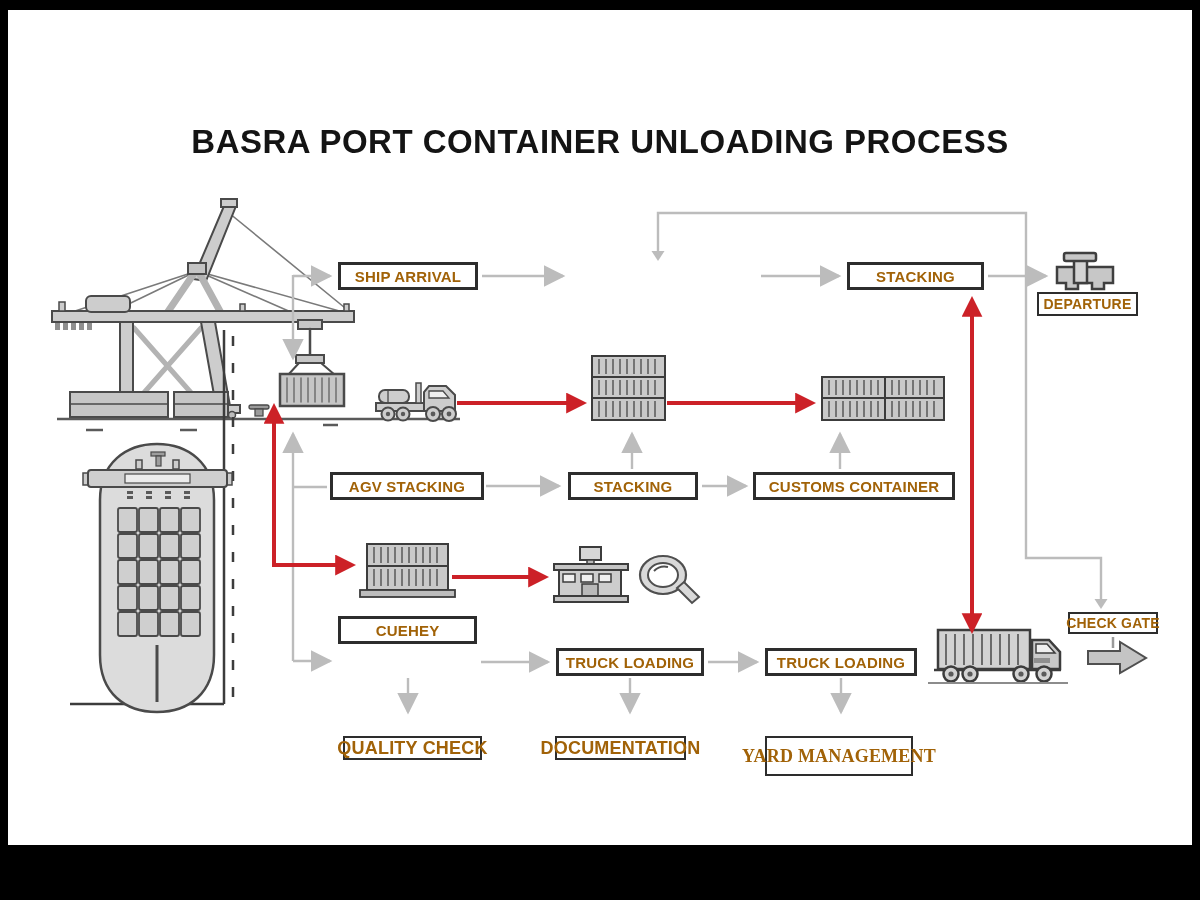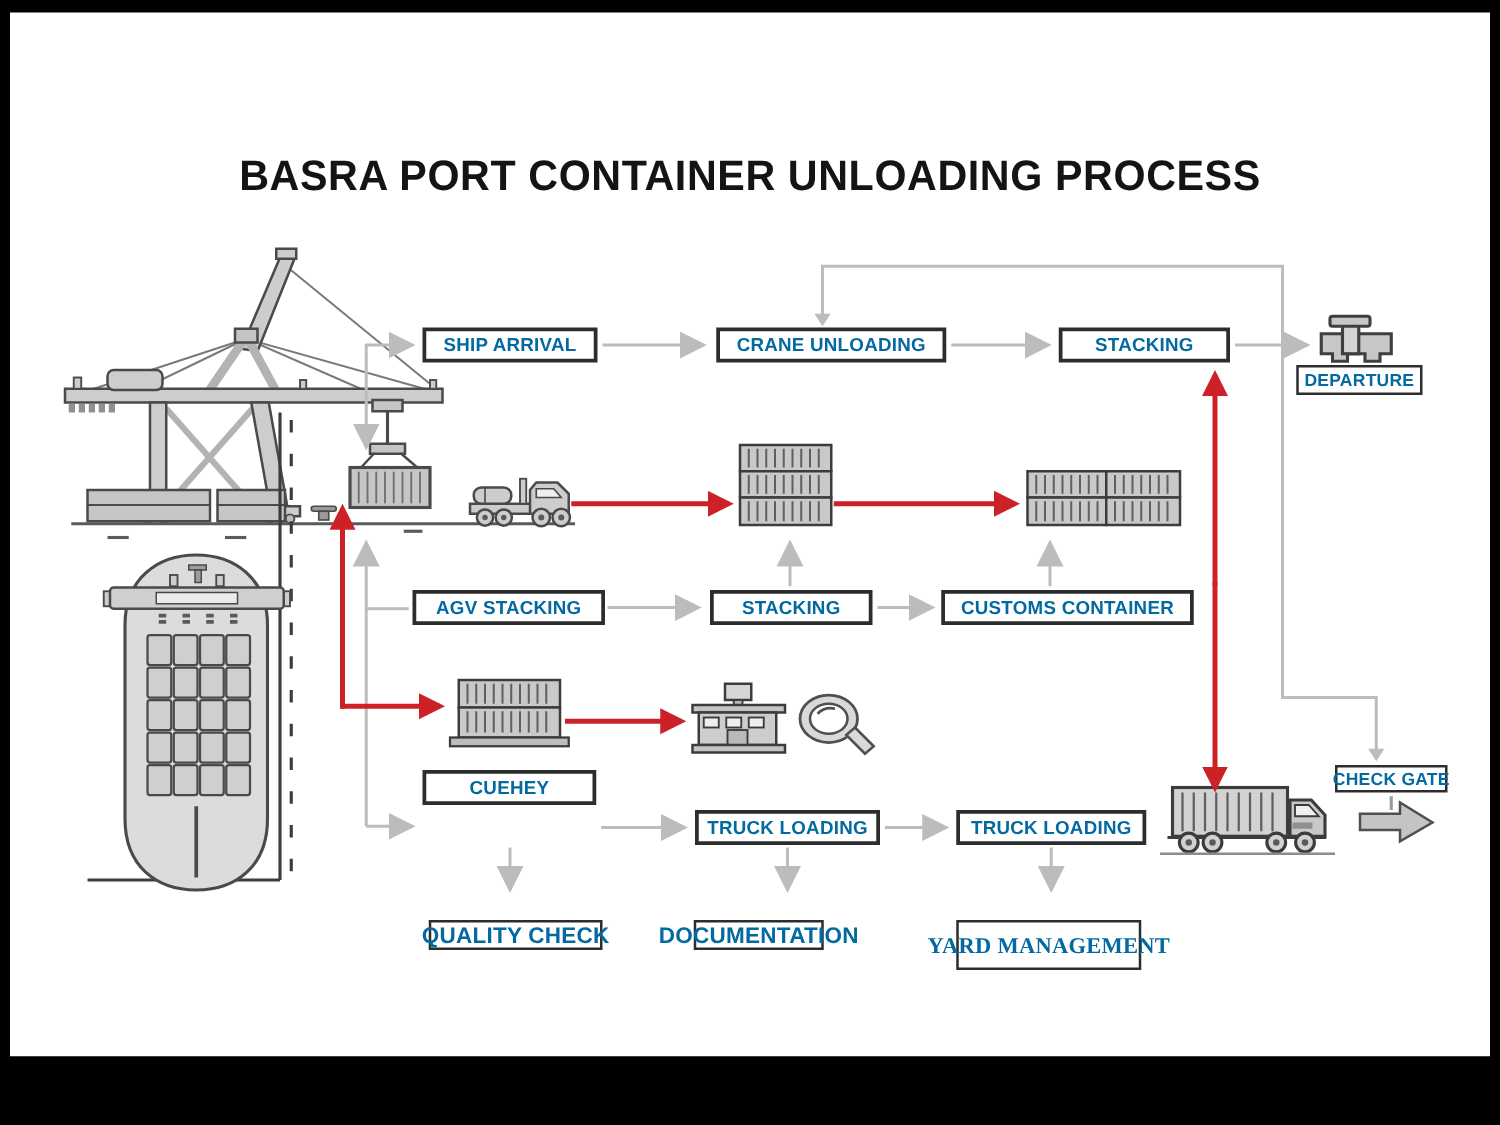--- a/index.html
+++ b/index.html
@@ -5,21 +5,21 @@
   html,body{margin:0;padding:0;background:#000;}
   .page{position:relative;width:1200px;height:900px;background:#000;overflow:hidden;
         font-family:"Liberation Sans",sans-serif;}
   .canvas{position:absolute;left:8px;top:10px;width:1184px;height:835px;background:#ffffff;}
   .title{position:absolute;left:0;top:122px;width:1200px;margin:0;text-align:center;
          font-size:34px;font-weight:800;color:#141414;letter-spacing:0.5px;
          transform:scaleX(0.97);}
   .scene{position:absolute;left:0;top:0;width:1200px;height:900px;}
   .node{position:absolute;display:flex;align-items:center;justify-content:center;
         background:#ffffff;border:3px solid #2d2d2d;box-sizing:border-box;
-        font-weight:700;color:#0369a1;font-size:15px;letter-spacing:0.2px;white-space:nowrap;}
+        font-weight:700;color:#a16207;font-size:15px;letter-spacing:0.2px;white-space:nowrap;}
   .node.sub{border-width:2px;font-size:18px;margin-top:12px;}
   .node.small{border-width:2.5px;font-size:14px;}
 </style>
 </head>
 <body>
 
 <div class="page">
   <div class="canvas"></div>
   <h1 class="title">BASRA PORT CONTAINER UNLOADING PROCESS</h1>
 
@@ -386,30 +386,29 @@
       <line x1="272" y1="565" x2="352" y2="565" marker-end="url(#ar)"></line>
       <line x1="457" y1="403" x2="583" y2="403" marker-end="url(#ar)"></line>
       <line x1="667" y1="403" x2="812" y2="403" marker-end="url(#ar)"></line>
       <line x1="452" y1="577" x2="545" y2="577" marker-end="url(#ar)"></line>
       <line x1="972" y1="468" x2="972" y2="300" marker-end="url(#ar)"></line>
       <line x1="972" y1="466" x2="972" y2="630" marker-end="url(#ar)"></line>
     </g>
   </svg>
 
   <div class="node" style="left:338px;top:262px;width:140px;height:28px;">SHIP ARRIVAL</div>
-  <div class="node" style="left:573px;top:262px;width:184px;height:28px;">CRANE UNLOADING</div>
   <div class="node" style="left:847px;top:262px;width:137px;height:28px;">STACKING</div>
   <div class="node small" style="left:1037px;top:292px;width:101px;height:24px;">DEPARTURE</div>
 
   <div class="node" style="left:330px;top:472px;width:154px;height:28px;">AGV STACKING</div>
   <div class="node" style="left:568px;top:472px;width:130px;height:28px;">STACKING</div>
   <div class="node" style="left:753px;top:472px;width:202px;height:28px;">CUSTOMS CONTAINER</div>
 
   <div class="node" style="left:338px;top:616px;width:139px;height:28px;">CUEHEY</div>
   <div class="node" style="left:556px;top:648px;width:148px;height:28px;">TRUCK LOADING</div>
   <div class="node" style="left:765px;top:648px;width:152px;height:28px;">TRUCK LOADING</div>
 
   <div class="node sub" style="left:343px;top:724px;width:139px;height:24px;">QUALITY CHECK</div>
-  <div class="node sub" style="left:555px;top:724px;width:104px;height:24px;">DOCUMENTATION</div>
+  <div class="node sub" style="left:555px;top:724px;width:131px;height:24px;">DOCUMENTATION</div>
   <div class="node sub" style="left:765px;top:724px;width:148px;height:40px;font-family:Liberation Serif, serif;">YARD MANAGEMENT</div>
 
   <div class="node small" style="left:1068px;top:612px;width:90px;height:22px;">CHECK GATE</div>
 </div>
 
 </body></html>

